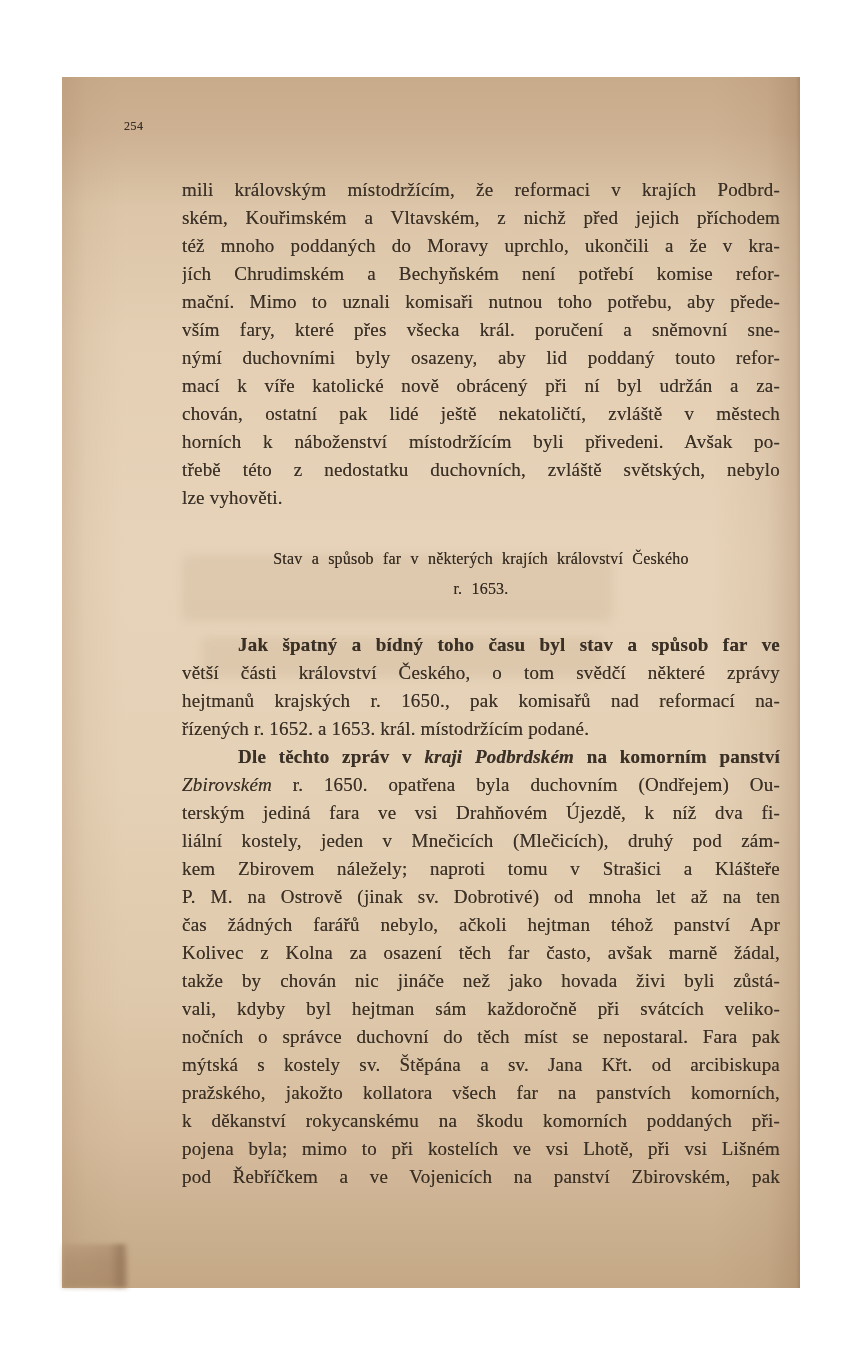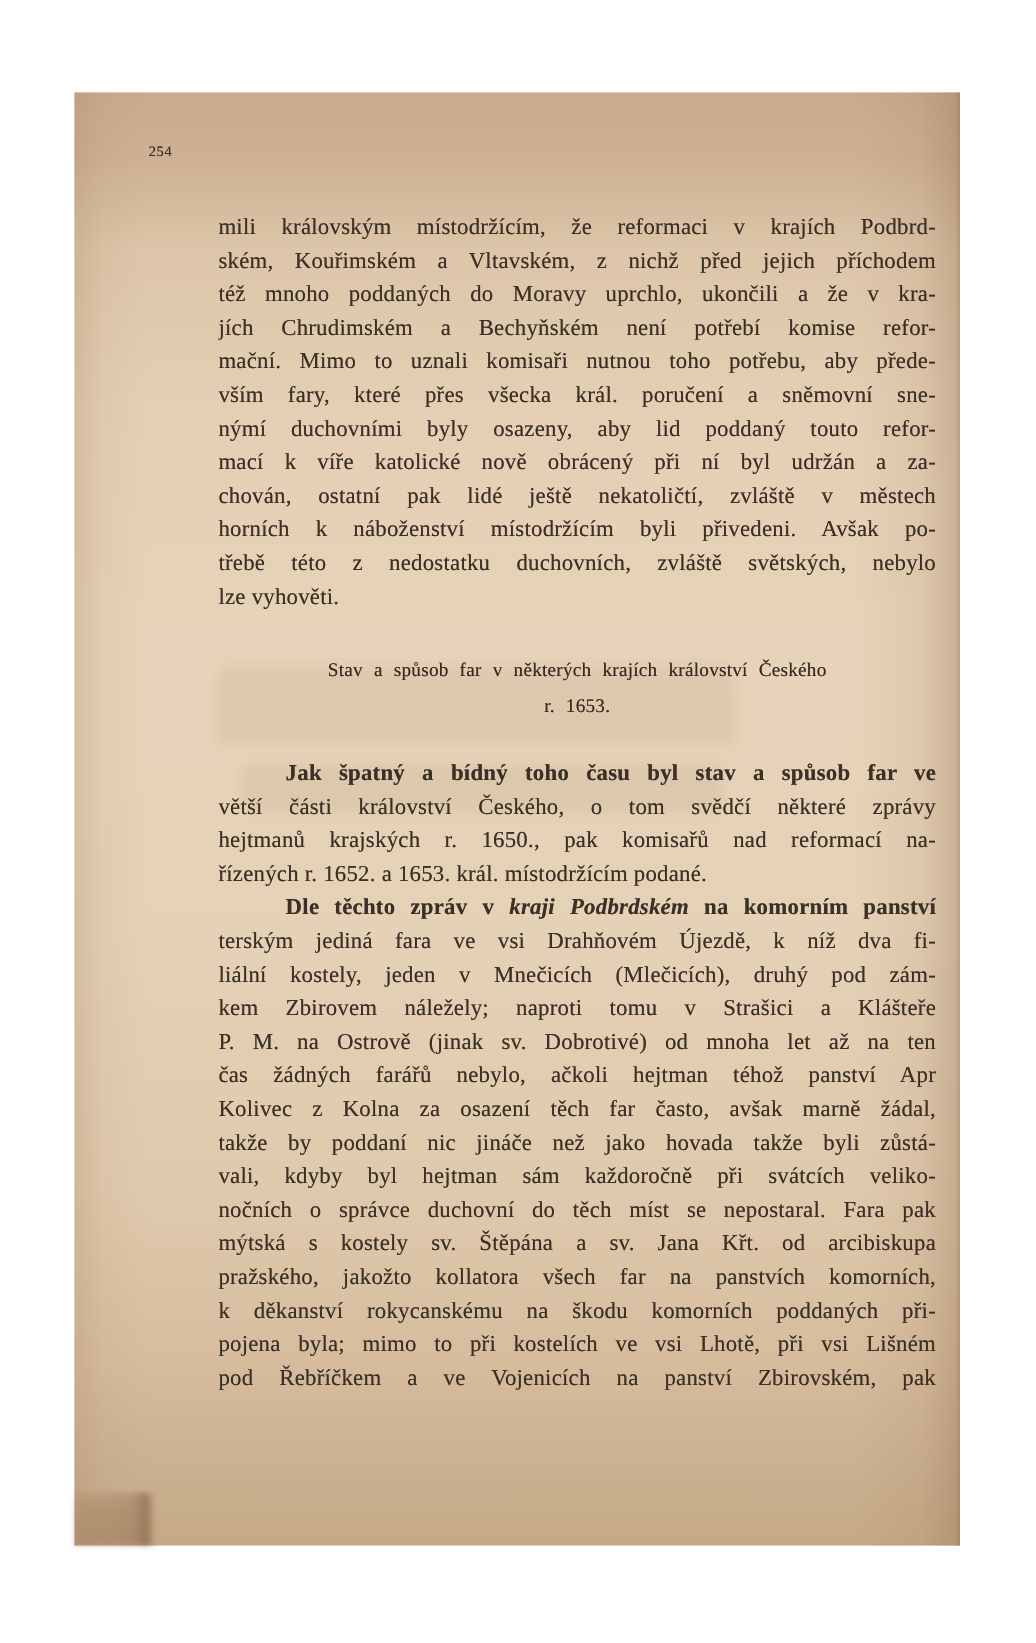--- a/index.html
+++ b/index.html
@@ -142,27 +142,28 @@
           <div class="hline">r. 1653.</div>
         </div>
         <div class="para">
           <div class="line stretch indent"><span>Jak špatný a bídný toho času byl stav a spůsob far ve</span></div>
           <div class="line stretch"><span>větší části království Českého, o tom svědčí některé zprávy</span></div>
           <div class="line stretch"><span>hejtmanů krajských r. 1650., pak komisařů nad reformací na-</span></div>
           <div class="line"><span>řízených r. 1652. a 1653. král. místodržícím podané.</span></div>
         </div>
         <div class="para">
           <div class="line stretch indent"><span>Dle těchto zpráv v </span><span class="it">kraji Podbrdském</span><span> na komorním panství</span></div>
+          <div class="line stretch"><span class="it">Zbirovském</span><span> r. 1650. opatřena byla duchovním (Ondřejem) Ou-</span></div>
           <div class="line stretch"><span>terským jediná fara ve vsi Drahňovém Újezdě, k níž dva fi-</span></div>
           <div class="line stretch"><span>liální kostely, jeden v Mnečicích (Mlečicích), druhý pod zám-</span></div>
           <div class="line stretch"><span>kem Zbirovem náležely; naproti tomu v Strašici a Klášteře</span></div>
           <div class="line stretch"><span>P. M. na Ostrově (jinak sv. Dobrotivé) od mnoha let až na ten</span></div>
           <div class="line stretch"><span>čas žádných farářů nebylo, ačkoli hejtman téhož panství Apr</span></div>
           <div class="line stretch"><span>Kolivec z Kolna za osazení těch far často, avšak marně žádal,</span></div>
-          <div class="line stretch"><span>takže by poddaní nic jináče než jako hovada takže byli zůstá-</span></div>
+          <div class="line stretch"><span>takže by chován nic jináče než jako hovada živi byli zůstá-</span></div>
           <div class="line stretch"><span>vali, kdyby byl hejtman sám každoročně při svátcích veliko-</span></div>
           <div class="line stretch"><span>nočních o správce duchovní do těch míst se nepostaral. Fara pak</span></div>
           <div class="line stretch"><span>mýtská s kostely sv. Štěpána a sv. Jana Křt. od arcibiskupa</span></div>
           <div class="line stretch"><span>pražského, jakožto kollatora všech far na panstvích komorních,</span></div>
           <div class="line stretch"><span>k děkanství rokycanskému na škodu komorních poddaných při-</span></div>
           <div class="line stretch"><span>pojena byla; mimo to při kostelích ve vsi Lhotě, při vsi Lišném</span></div>
           <div class="line stretch"><span>pod Řebříčkem a ve Vojenicích na panství Zbirovském, pak</span></div>
         </div>
       </div>
     <div class="corner-shadow"></div>

